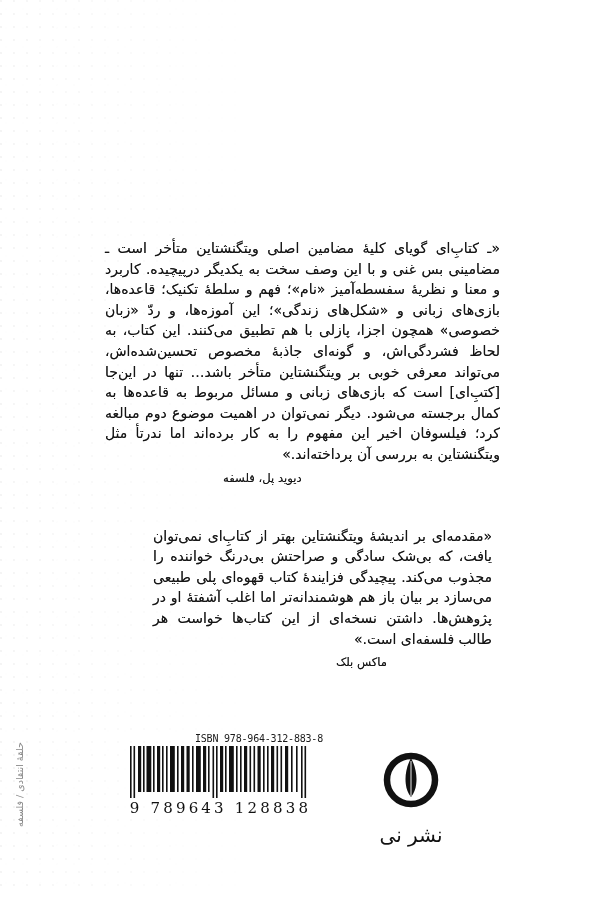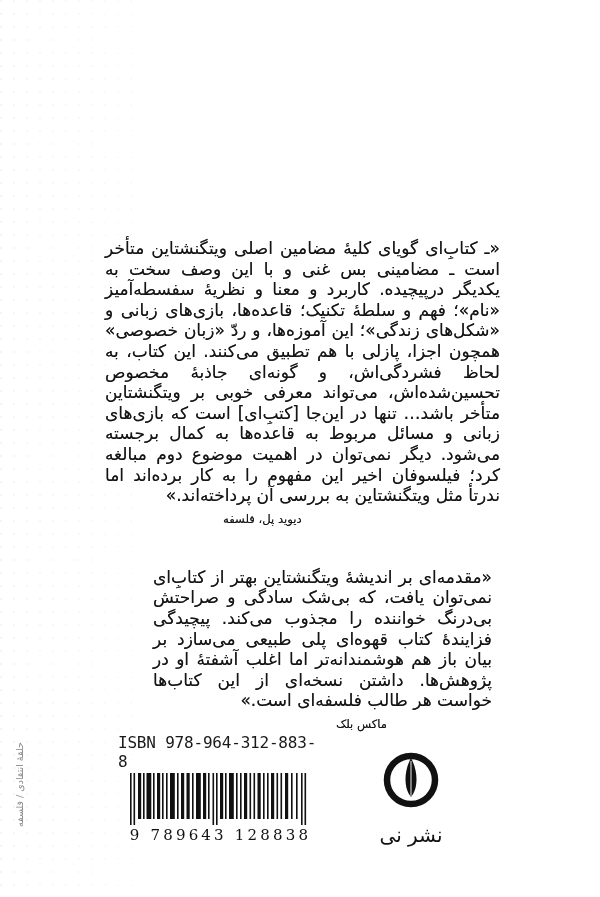--- a/index.html
+++ b/index.html
@@ -69,21 +69,21 @@
     right: 100px;
     left: 105px;
     top: 238px;
     text-align: justify;
     color: #1b1b1b;
   }
 
   .quote-block { margin: 0 0 0 0; }
 
   .quote-body {
-    font-size: 17px;
+    font-size: 14px;
     line-height: 20.6px;
     text-align: justify;
     text-justify: inter-word;
     color: #141414;
     margin: 0;
     text-shadow: 0 0 0.35px rgba(0,0,0,0.55);
   }
 
   .attrib {
     font-size: 11.6px;
@@ -125,25 +125,25 @@
   #barcode-block {
     position: absolute;
     left: 118px;
     top: 8px;
     width: 205px;
     direction: ltr;
     text-align: center;
   }
   #isbn-text {
     font-family: "DejaVu Sans Mono", "Liberation Mono", monospace;
-    font-size: 16px;
+    font-size: 10px;
     letter-spacing: -0.2px;
     color: #1a1a1a;
     margin: 0 0 2px 0;
-    text-align: left;
+    text-align: right;
     filter: blur(0.15px);
   }
   #barcode-bars {
     width: 188px;
     height: 52px;
     margin: 0 auto;
     display: block;
   }
   #barcode-digits {
     font-family: "DejaVu Serif", "Liberation Serif", serif;

